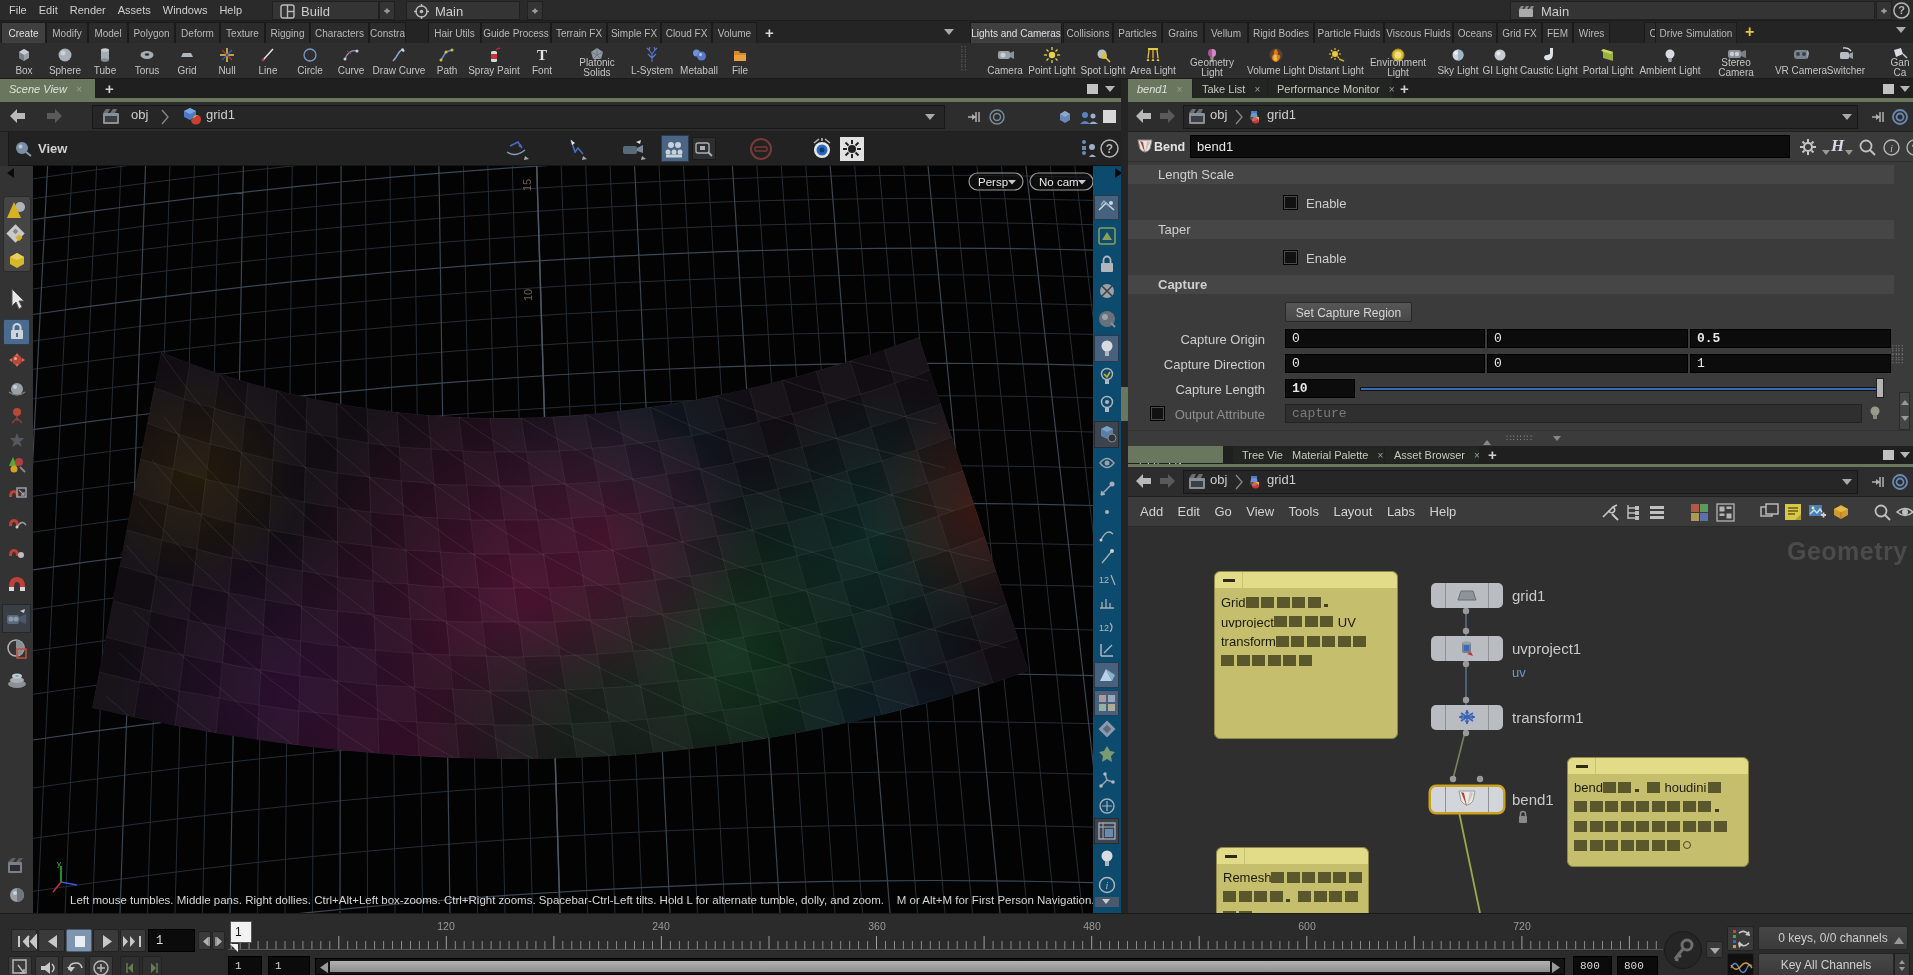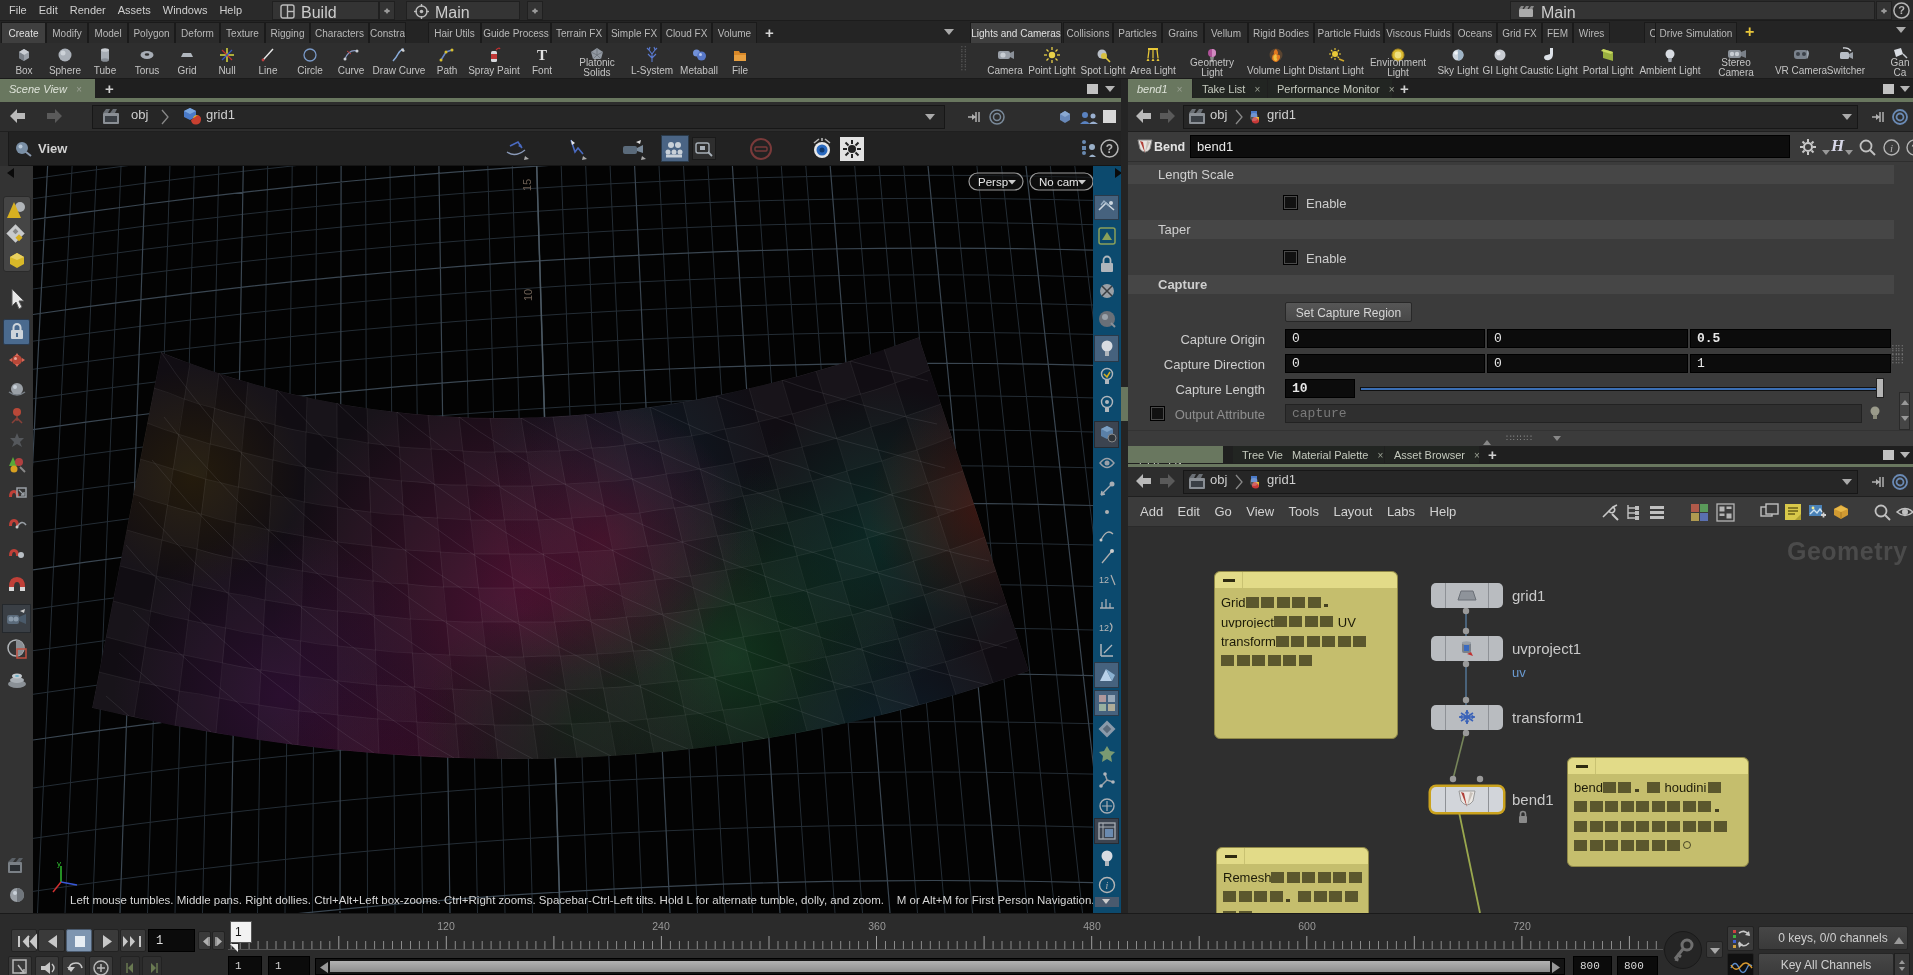--- a/index.html
+++ b/index.html
@@ -3,21 +3,21 @@
 <meta charset="utf-8">
 <style>
   * { margin:0; padding:0; box-sizing:border-box; }
   html,body { width:1913px; height:975px; overflow:hidden; background:#000; }
   body { font-family:"Liberation Sans", sans-serif; color:#c9c9c9; font-size:12px; }
   .abs { position:absolute; }
   #root { position:relative; width:1913px; height:975px; background:#2c2c2c; }
   
   #menubar { left:0; top:0; width:1913px; height:21px; background:#2a2a2a; border-bottom:1px solid #1c1c1c; }
   #menubar .mi { display:inline-block; padding:4px 6px 0 6px; font-size:11px; color:#cfcfcf; }
-  .combo { position:absolute; top:1px; height:19px; background:#343434; border:1px solid #202020; color:#ccc; font-size:16px; }
+  .combo { position:absolute; top:1px; height:19px; background:#343434; border:1px solid #202020; color:#ccc; font-size:13px; }
   .spin { position:absolute; top:1px; width:16px; height:19px; background:#343434; border:1px solid #202020; }
   .spin:before { content:""; position:absolute; left:4px; top:3px; border:3.5px solid transparent; border-bottom:4.5px solid #999; }
   .spin:after { content:""; position:absolute; left:4px; bottom:2px; border:3.5px solid transparent; border-top:4.5px solid #999; }
   
   #shelftabs { left:0; top:21px; width:1913px; height:22px; background:#242424; }
   .stab { position:absolute; top:1px; height:21px; background:#2b2b2b; border:1px solid #1a1a1a; border-bottom:none; color:#b9b9b9; font-size:10px; text-align:center; padding-top:5px; white-space:nowrap; overflow:hidden; }
   .stab.act { background:#3f3f3f; color:#e0e0e0; }
   #shelf { left:0; top:43px; width:1913px; height:36px; background:#2e2e2e; border-bottom:1px solid #1a1a1a; }
   .tool { position:absolute; top:2px; width:76px; height:34px; text-align:center; font-size:10px; color:#c4c4c4; }
   .tool .lbl { position:absolute; top:20px; left:50%; transform:translateX(-50%); white-space:nowrap; }

